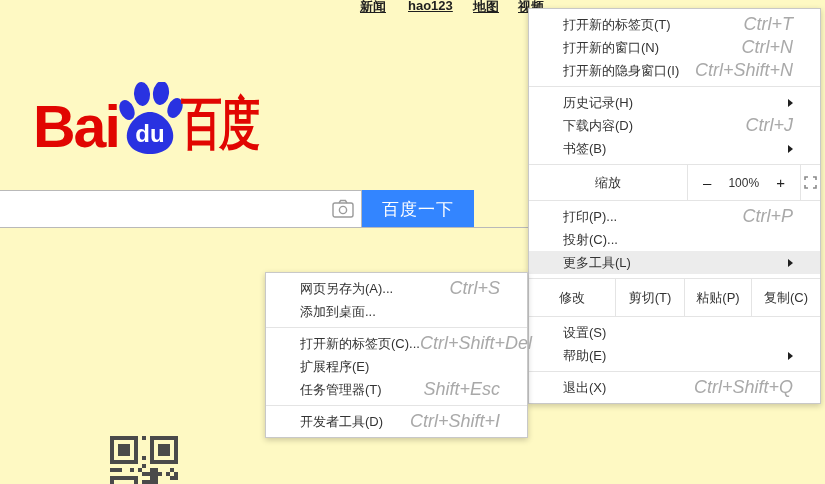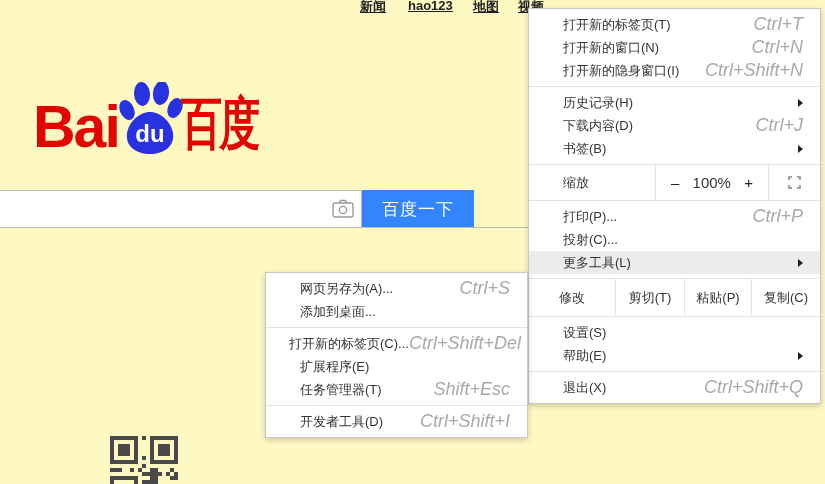--- a/index.html
+++ b/index.html
@@ -41,41 +41,40 @@
   
   .menu,.submenu{
     position:absolute;background:#fff;border:1px solid #c8c8c8;box-sizing:border-box;
     box-shadow:0 2px 6px rgba(0,0,0,.2);
   }
   .menu{left:528px;top:8px;width:293px;z-index:10;}
   .submenu{left:265px;top:272px;width:263px;z-index:11;}
   .section{padding:4px 0;border-bottom:1px solid var(--divider);}
   .section.last{border-bottom:none;}
   .mi{
-    height:23px;display:flex;align-items:center;padding:0 17px 0 34px;cursor:pointer;
+    height:23px;display:flex;align-items:center;padding:0 27px 0 34px;cursor:pointer;
     white-space:nowrap;
-    justify-content:center;
   }
   .mi.highlight{background:var(--highlight);gap:24px;}
   .ml{flex:1;font-size:13px;color:var(--menu-text);}
   .ms{font-size:18px;color:var(--shortcut-gray);font-style:italic;}
   .arrow{
     width:0;height:0;border-left:5px solid #1f1f1f;border-top:4px solid transparent;
     border-bottom:4px solid transparent;margin-left:8px;
   }
   
-  .zoom-row{display:flex;height:35px;border-bottom:1px solid var(--divider);align-items:stretch;}
+  .zoom-row{display:flex;height:35px;border-bottom:1px solid var(--divider);align-items:stretch;padding-left:32px;}
   .zr-label{width:126px;box-sizing:border-box;display:flex;align-items:center;padding-left:34px;
     font-size:13px;color:var(--menu-text);}
   .zr-controls{width:114px;box-sizing:border-box;border-left:1px solid var(--divider);
     border-right:1px solid var(--divider);display:flex;align-items:center;
     justify-content:space-between;padding:0 15px;}
   .zr-btn{border:none;background:none;font-size:15px;color:#222;cursor:pointer;padding:0;
     font-family:inherit;line-height:1;}
-  .zr-val{font-size:15px;color:var(--menu-text);}
+  .zr-val{font-size:12px;color:var(--menu-text);}
   .zr-fs{flex:1;display:flex;align-items:center;justify-content:center;cursor:pointer;}
   
   .edit-row{display:flex;height:37px;border-bottom:1px solid var(--divider);align-items:stretch;}
   .er-cell{display:flex;align-items:center;justify-content:center;font-size:13px;
     color:var(--menu-text);box-sizing:border-box;}
   .er-cell.c1{width:86px;}
   .er-cell.c2{width:69px;border-left:1px solid var(--divider);cursor:pointer;}
   .er-cell.c3{width:69px;border-left:1px solid var(--divider);cursor:pointer;}
   .er-cell.c4{flex:1;border-left:1px solid var(--divider);cursor:pointer;}
 </style>

